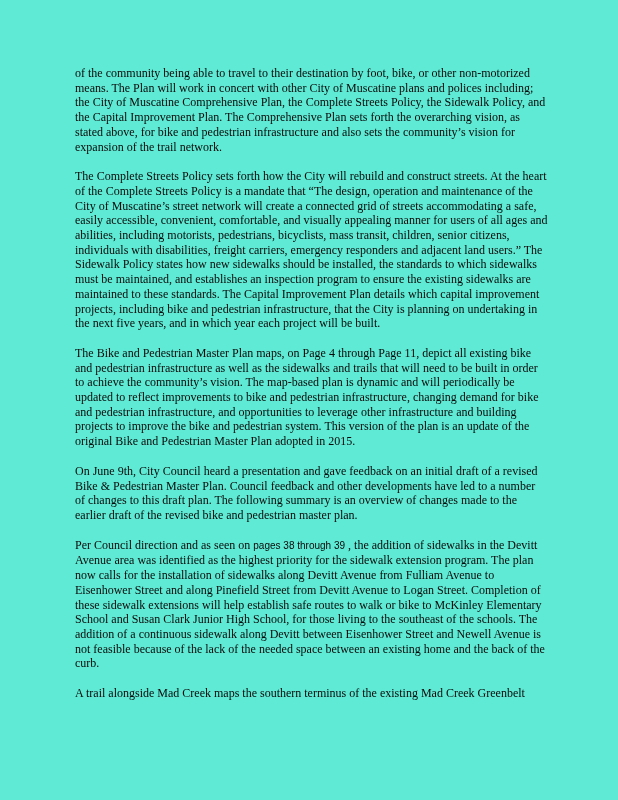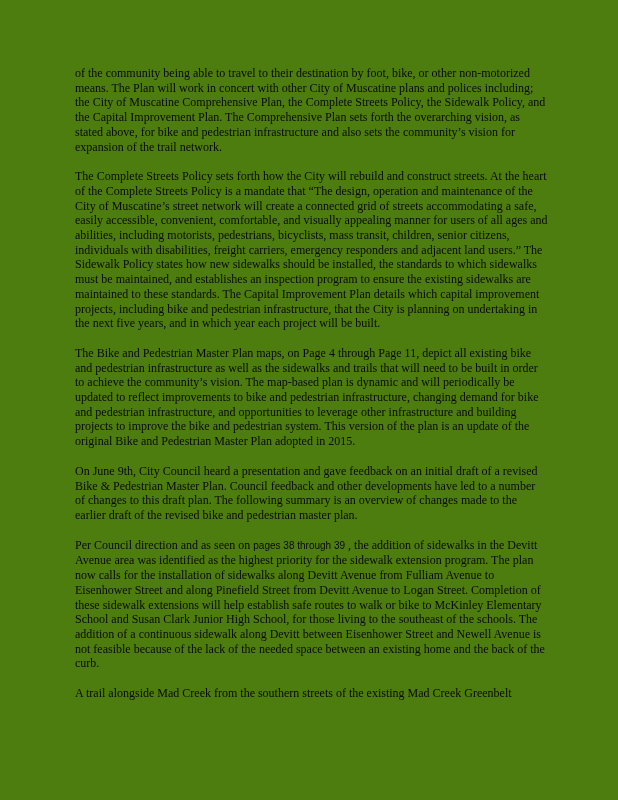--- a/index.html
+++ b/index.html
@@ -4,21 +4,21 @@
 <style>
   html, body {
     margin: 0;
     padding: 0;
     background: #ffffff;
   }
   .page {
     position: relative;
     width: 618px;
     height: 800px;
-    background: #4d7c0f;
+    background: #5eead4;
     box-sizing: border-box;
     padding: 66px 70px 8px 75px;
     font-family: "Liberation Serif", "DejaVu Serif", serif;
     font-size: 12px;
     line-height: 14.7px;
     color: #0a0a0a;
     overflow: hidden;
   }
   .page p {
     margin: 0 0 15px 0;
@@ -36,14 +36,14 @@
   <p>of the community being able to travel to their destination by foot, bike, or other non-motorized means. The Plan will work in concert with other City of Muscatine plans and polices including; the City of Muscatine Comprehensive Plan, the Complete Streets Policy, the Sidewalk Policy, and the Capital Improvement Plan.  The Comprehensive Plan sets forth the overarching vision, as stated above, for bike and pedestrian infrastructure and also sets the community’s vision for expansion of the trail network.</p>
 
   <p>The Complete Streets Policy sets forth how the City will rebuild and construct streets. At the heart of the Complete Streets Policy is a mandate that “The design, operation and maintenance of the City of Muscatine’s street network will create a connected grid of streets accommodating a safe, easily accessible, convenient, comfortable, and visually appealing manner for users of all ages and abilities, including motorists, pedestrians, bicyclists, mass transit, children, senior citizens, individuals with disabilities, freight carriers, emergency responders and adjacent land users.”   The Sidewalk Policy states how new sidewalks should be installed, the standards to which sidewalks must be maintained, and establishes an inspection program to ensure the existing sidewalks are maintained to these standards.   The Capital Improvement Plan details which capital improvement projects, including bike and pedestrian infrastructure, that the City is planning on undertaking in the next five years, and in which year each project will be built.</p>
 
   <p>The Bike and Pedestrian Master Plan maps, on Page 4 through Page 11, depict all existing bike and pedestrian infrastructure as well as the sidewalks and trails that will need to be built in order to achieve the community’s vision.  The map-based plan is dynamic and will periodically be updated to reflect improvements to bike and pedestrian infrastructure, changing demand for bike and pedestrian infrastructure, and opportunities to leverage other infrastructure and building projects to improve the bike and pedestrian system. This version of the plan is an update of the original Bike and Pedestrian Master Plan adopted in 2015.</p>
 
   <p>On June 9th, City Council heard a presentation and gave feedback on an initial draft of a revised Bike &amp; Pedestrian Master Plan. Council feedback and other developments have led to a number of changes to this draft plan. The following summary is an overview of changes made to the earlier draft of the revised bike and pedestrian master plan.</p>
 
   <p><span>Per Council direction and as seen on </span><span class="inserted-ref">pages 38 through 39</span><span> , the addition of sidewalks in the Devitt Avenue area was identified as the highest priority for the sidewalk extension program. The plan now calls for the installation of sidewalks along Devitt Avenue from Fulliam Avenue to Eisenhower Street and along Pinefield Street from Devitt Avenue to Logan Street.  Completion of these sidewalk extensions will help establish safe routes to walk or bike to McKinley Elementary School and Susan Clark Junior High School, for those living to the southeast of the schools. The addition of a continuous sidewalk along Devitt between Eisenhower Street and Newell Avenue is not feasible because of the lack of the needed space between an existing home and the back of the curb.</span></p>
 
-  <p>A trail alongside Mad Creek from the southern streets of the existing Mad Creek Greenbelt</p>
+  <p>A trail alongside Mad Creek maps the southern terminus of the existing Mad Creek Greenbelt</p>
 </div>
 
 </body></html>

